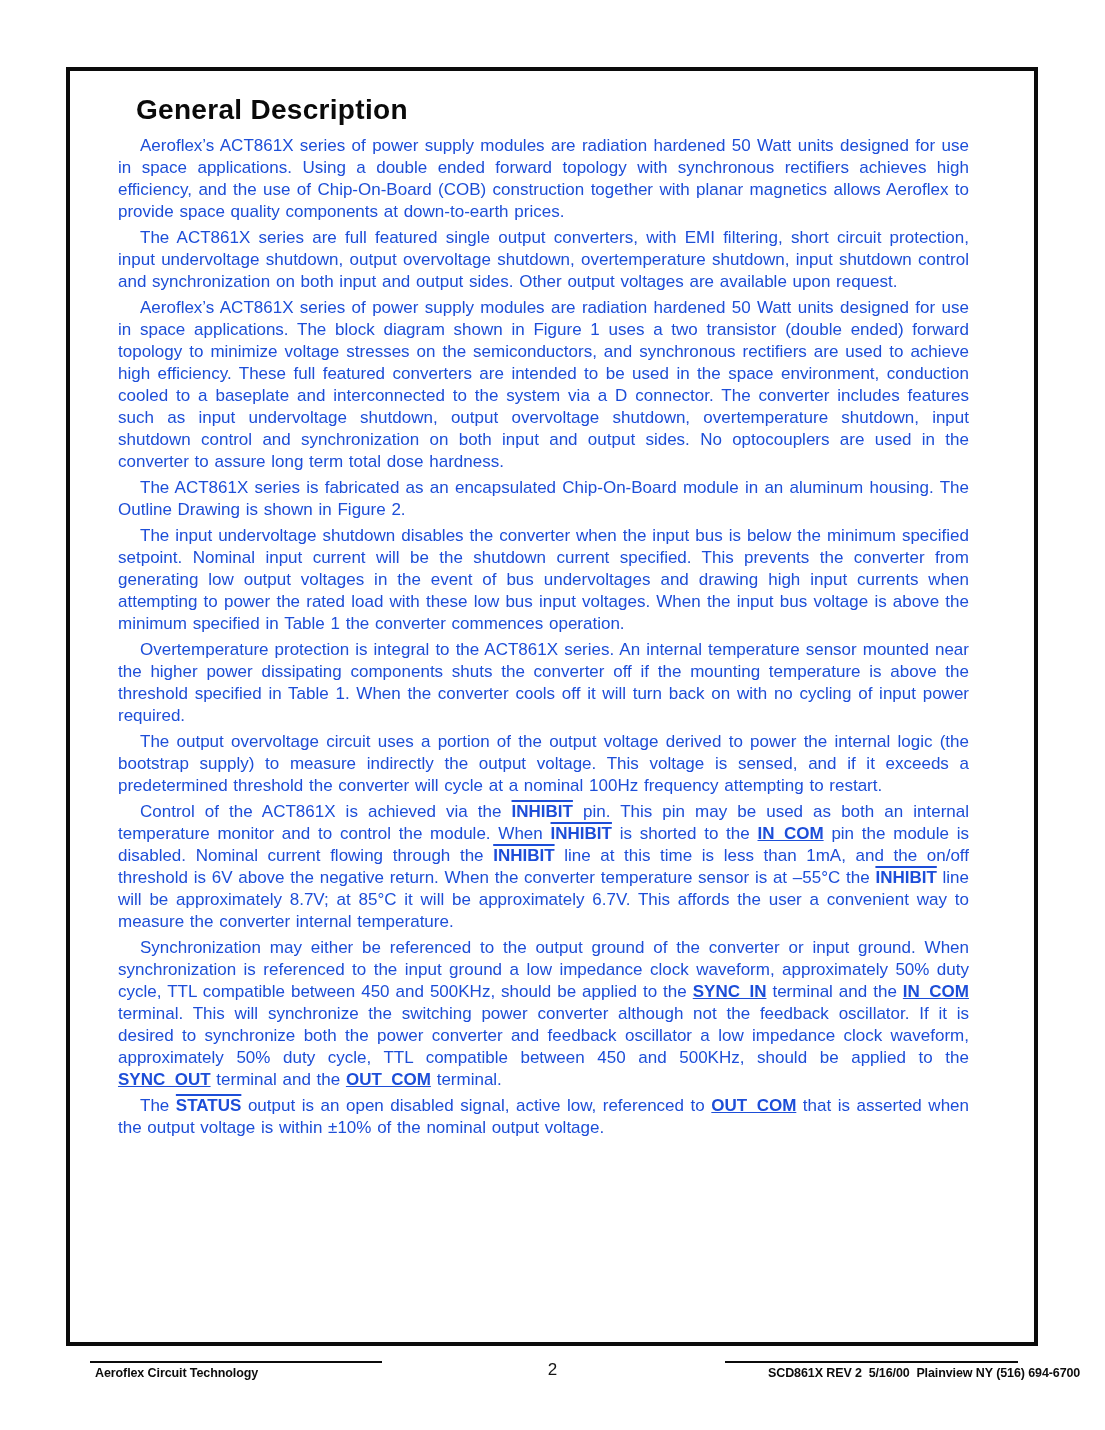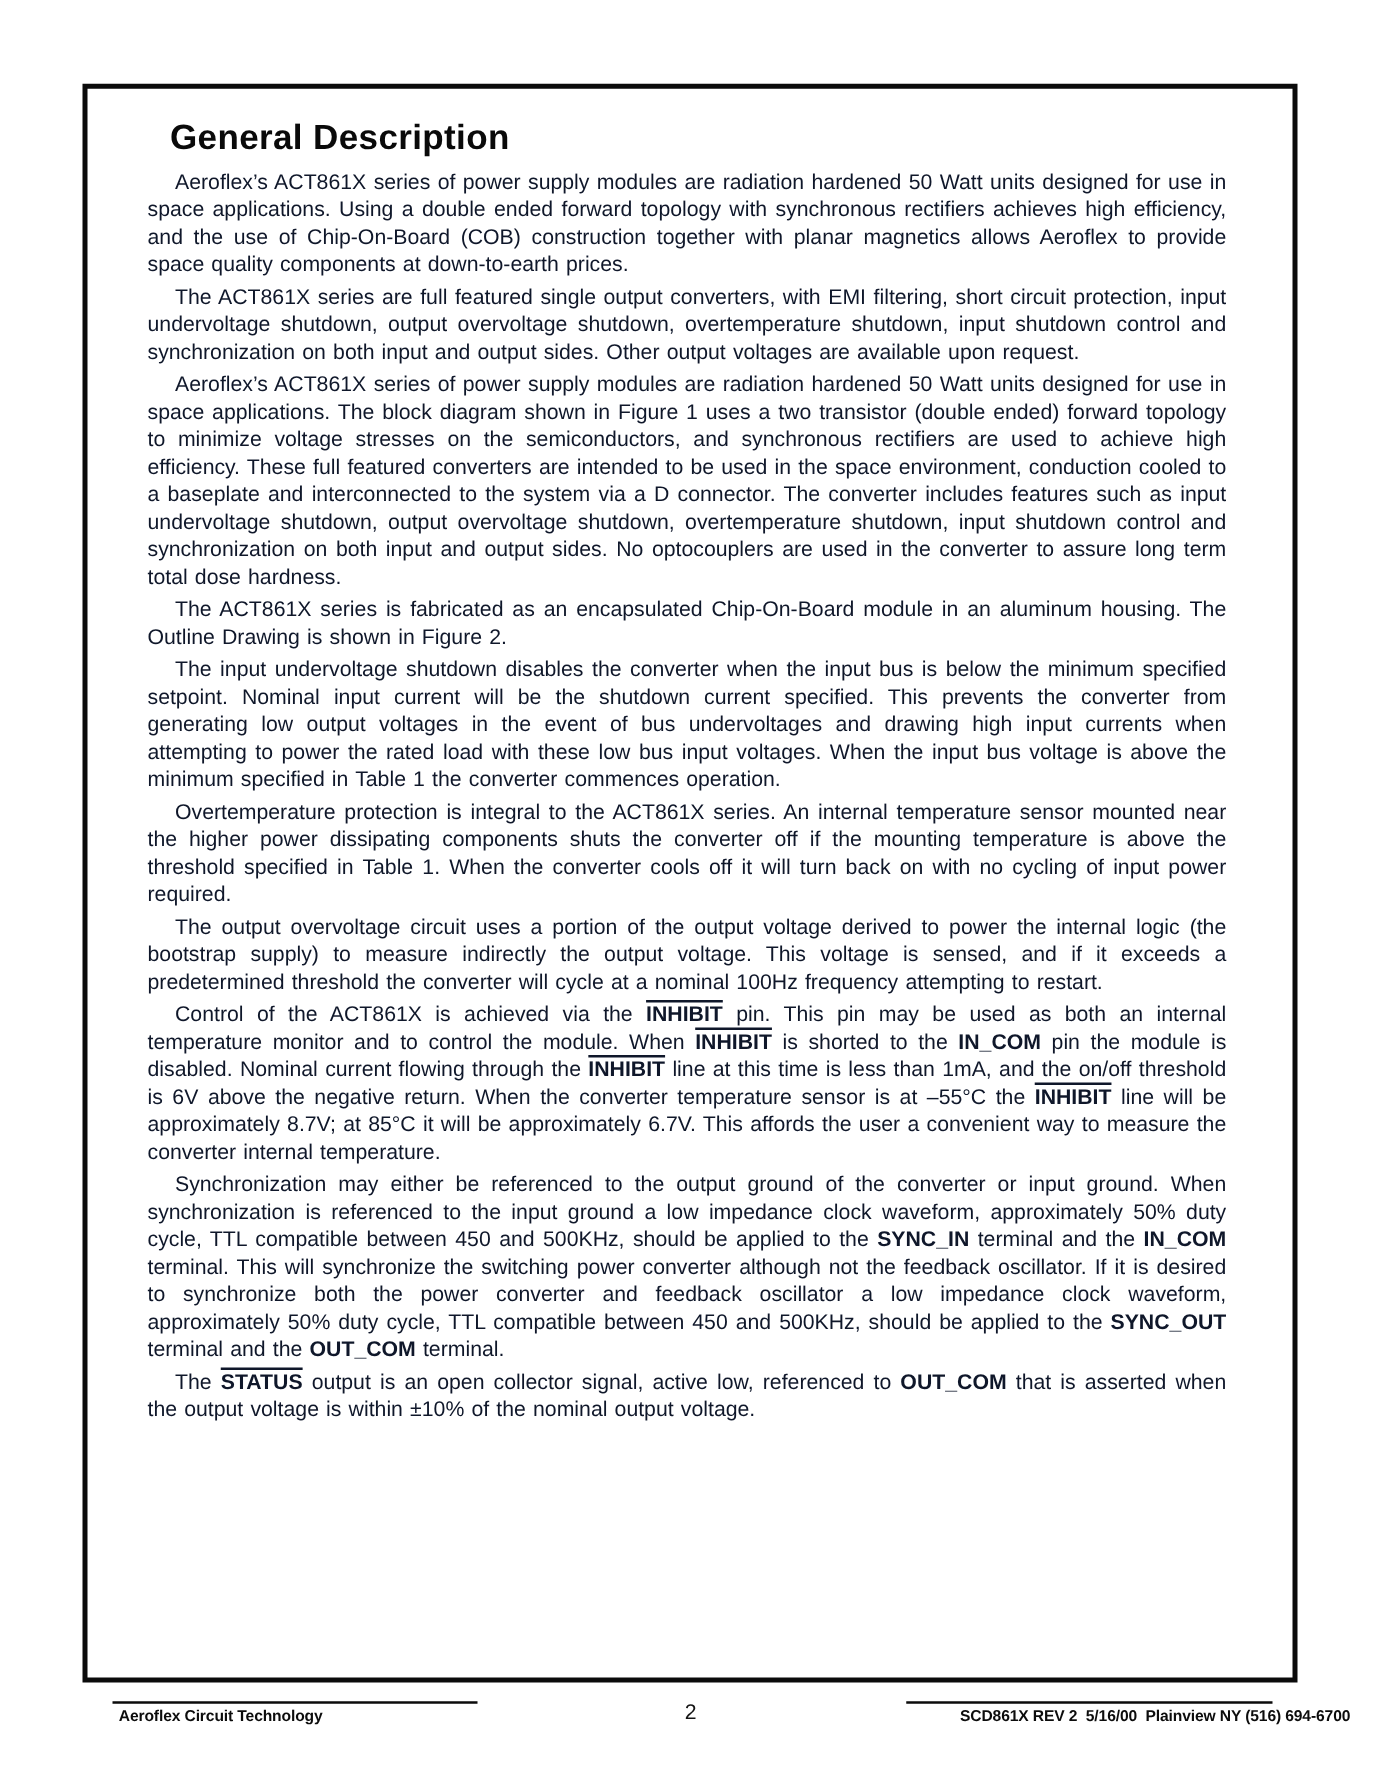--- a/index.html
+++ b/index.html
@@ -26,25 +26,25 @@
     font-weight: bold;
     letter-spacing: 0.3px;
     margin: 0 0 10px 18px;
     color: #0a0a0a;
   }
   .para {
     font-size: 17px;
     line-height: 22px;
     text-align: justify;
     text-indent: 22px;
-    margin: 0 4px 4px 0;
+    margin: 0 16px 4px 0;
     word-spacing: 1px;
-    color: #0f172a;
+    color: #1d4ed8;
   }
-  .b { font-weight: bold; }
+  .b { font-weight: bold; text-decoration: underline; }
   .ov { text-decoration: overline; text-decoration-thickness: 1.5px; }
   .footer-rule {
     position: absolute;
     height: 2px;
     background: #0b0b0b;
   }
   .rule-left  { left: 90px;  top: 1361px; width: 292px; }
   .rule-right { left: 725px; top: 1361px; width: 293px; }
   .footer-text {
     position: absolute;
@@ -76,21 +76,21 @@
     <div id="paragraphs">
         <p class="para"><span>Aeroflex’s ACT861X series of power supply modules are radiation hardened 50 Watt units designed for use in space applications. Using a double ended forward topology with synchronous rectifiers achieves high efficiency, and the use of Chip-On-Board (COB) construction together with planar magnetics allows Aeroflex to provide space quality components at down-to-earth prices.</span></p>
         <p class="para"><span>The ACT861X series are full featured single output converters, with EMI filtering, short circuit protection, input undervoltage shutdown, output overvoltage shutdown, overtemperature shutdown, input shutdown control and synchronization on both input and output sides. Other output voltages are available upon request.</span></p>
         <p class="para"><span>Aeroflex’s ACT861X series of power supply modules are radiation hardened 50 Watt units designed for use in space applications. The block diagram shown in Figure 1 uses a two transistor (double ended) forward topology to minimize voltage stresses on the semiconductors, and synchronous rectifiers are used to achieve high efficiency. These full featured converters are intended to be used in the space environment, conduction cooled to a baseplate and interconnected to the system via a D connector. The converter includes features such as input undervoltage shutdown, output overvoltage shutdown, overtemperature shutdown, input shutdown control and synchronization on both input and output sides. No optocouplers are used in the converter to assure long term total dose hardness.</span></p>
         <p class="para"><span>The ACT861X series is fabricated as an encapsulated Chip-On-Board module in an aluminum housing. The Outline Drawing is shown in Figure 2.</span></p>
         <p class="para"><span>The input undervoltage shutdown disables the converter when the input bus is below the minimum specified setpoint. Nominal input current will be the shutdown current specified. This prevents the converter from generating low output voltages in the event of bus undervoltages and drawing high input currents when attempting to power the rated load with these low bus input voltages. When the input bus voltage is above the minimum specified in Table 1 the converter commences operation.</span></p>
         <p class="para"><span>Overtemperature protection is integral to the ACT861X series. An internal temperature sensor mounted near the higher power dissipating components shuts the converter off if the mounting temperature is above the threshold specified in Table 1. When the converter cools off it will turn back on with no cycling of input power required.</span></p>
         <p class="para"><span>The output overvoltage circuit uses a portion of the output voltage derived to power the internal logic (the bootstrap supply) to measure indirectly the output voltage. This voltage is sensed, and if it exceeds a predetermined threshold the converter will cycle at a nominal 100Hz frequency attempting to restart.</span></p>
         <p class="para"><span>Control of the ACT861X is achieved via the </span><span class="b ov">INHIBIT</span><span> pin. This pin may be used as both an internal temperature monitor and to control the module. When </span><span class="b ov">INHIBIT</span><span> is shorted to the </span><span class="b">IN_COM</span><span> pin the module is disabled. Nominal current flowing through the </span><span class="b ov">INHIBIT</span><span> line at this time is less than 1mA, and the on/off threshold is 6V above the negative return. When the converter temperature sensor is at –55°C the </span><span class="b ov">INHIBIT</span><span> line will be approximately 8.7V; at 85°C it will be approximately 6.7V. This affords the user a convenient way to measure the converter internal temperature.</span></p>
         <p class="para"><span>Synchronization may either be referenced to the output ground of the converter or input ground. When synchronization is referenced to the input ground a low impedance clock waveform, approximately 50% duty cycle, TTL compatible between 450 and 500KHz, should be applied to the </span><span class="b">SYNC_IN</span><span> terminal and the </span><span class="b">IN_COM</span><span> terminal. This will synchronize the switching power converter although not the feedback oscillator. If it is desired to synchronize both the power converter and feedback oscillator a low impedance clock waveform, approximately 50% duty cycle, TTL compatible between 450 and 500KHz, should be applied to the </span><span class="b">SYNC_OUT</span><span> terminal and the </span><span class="b">OUT_COM</span><span> terminal.</span></p>
-        <p class="para"><span>The </span><span class="b ov">STATUS</span><span> output is an open collector signal, active low, referenced to </span><span class="b">OUT_COM</span><span> that is asserted when the output voltage is within ±10% of the nominal output voltage.</span></p>
+        <p class="para"><span>The </span><span class="b ov">STATUS</span><span> output is an open disabled signal, active low, referenced to </span><span class="b">OUT_COM</span><span> that is asserted when the output voltage is within ±10% of the nominal output voltage.</span></p>
       </div>
   </div>
 </div>
 
 <div class="footer-rule rule-left"></div>
 <span class="footer-text footer-left-text">Aeroflex Circuit Technology</span>
 
 <div class="page-number">2</div>
 
 <div class="footer-rule rule-right"></div>

